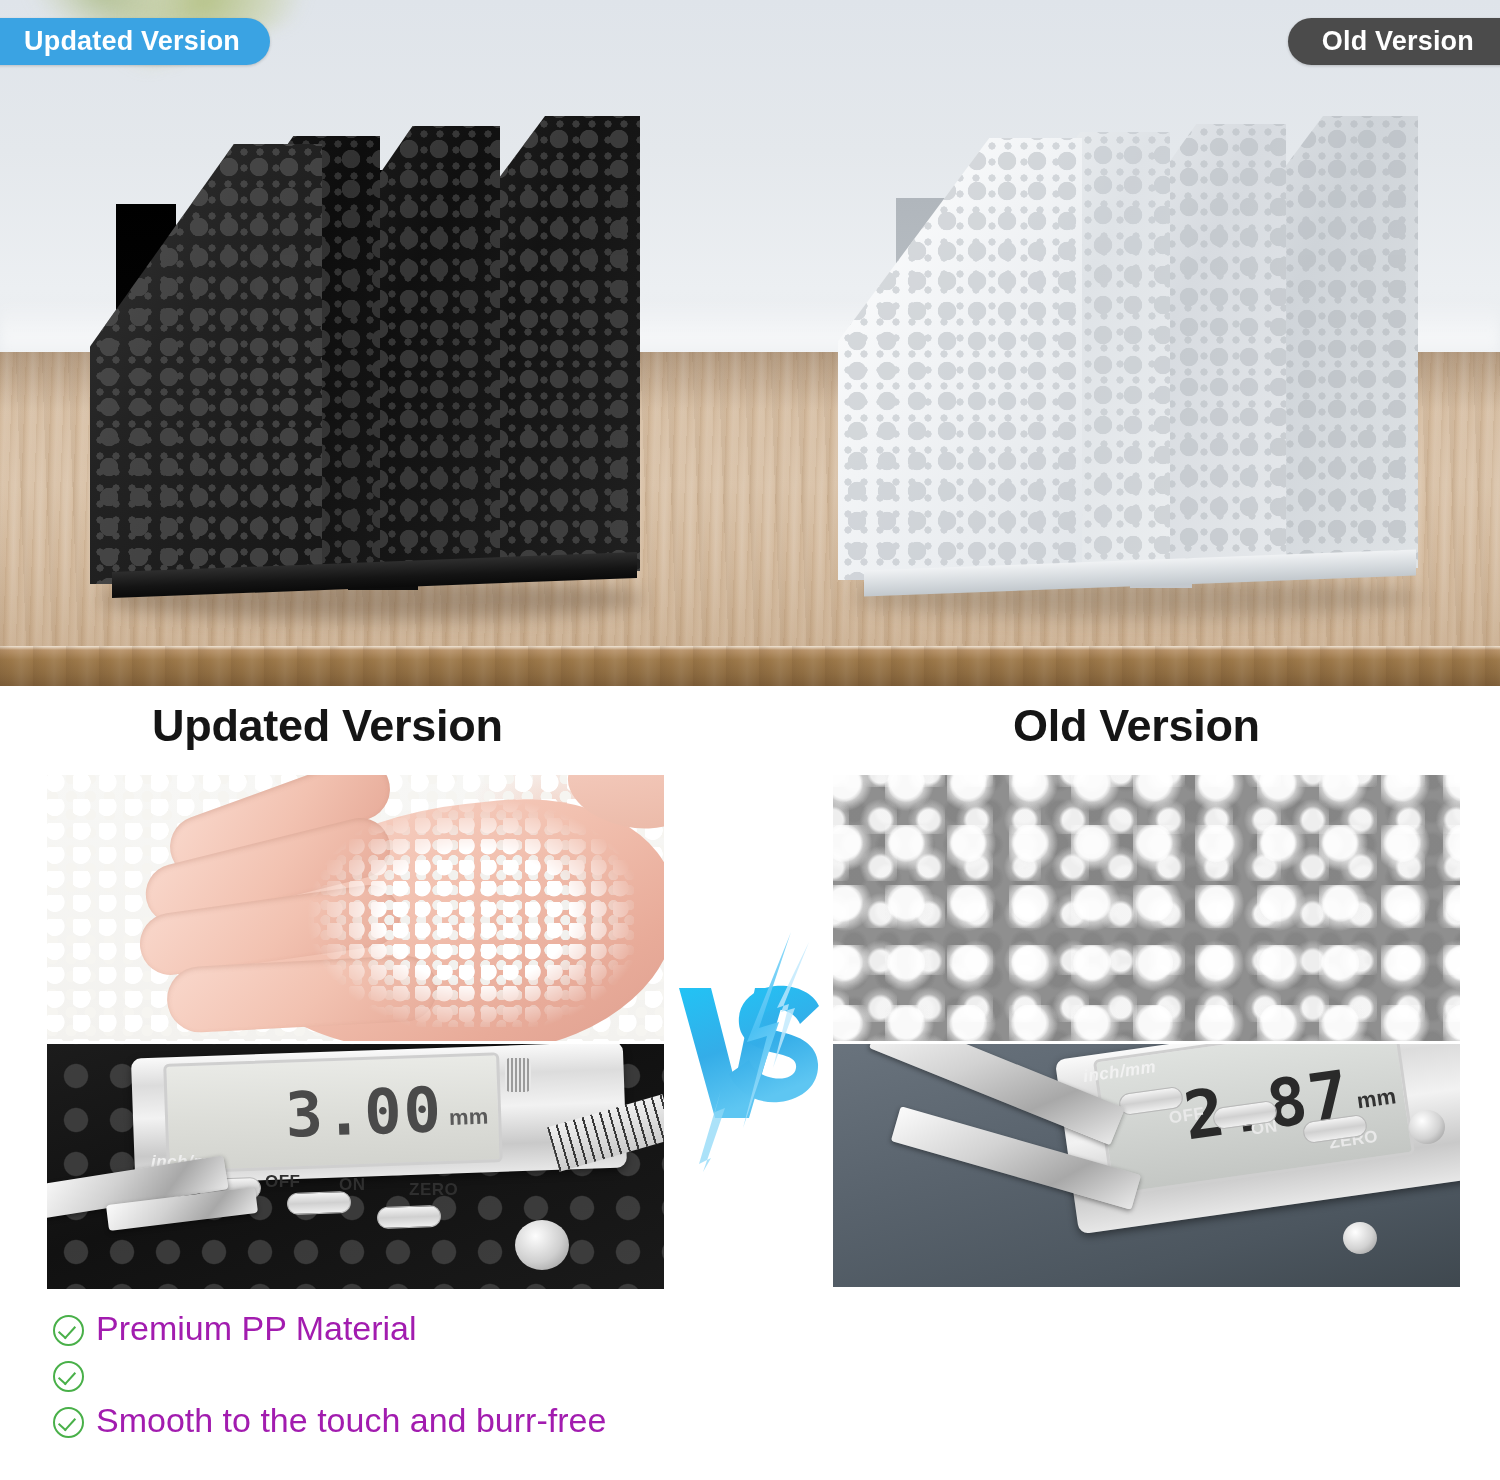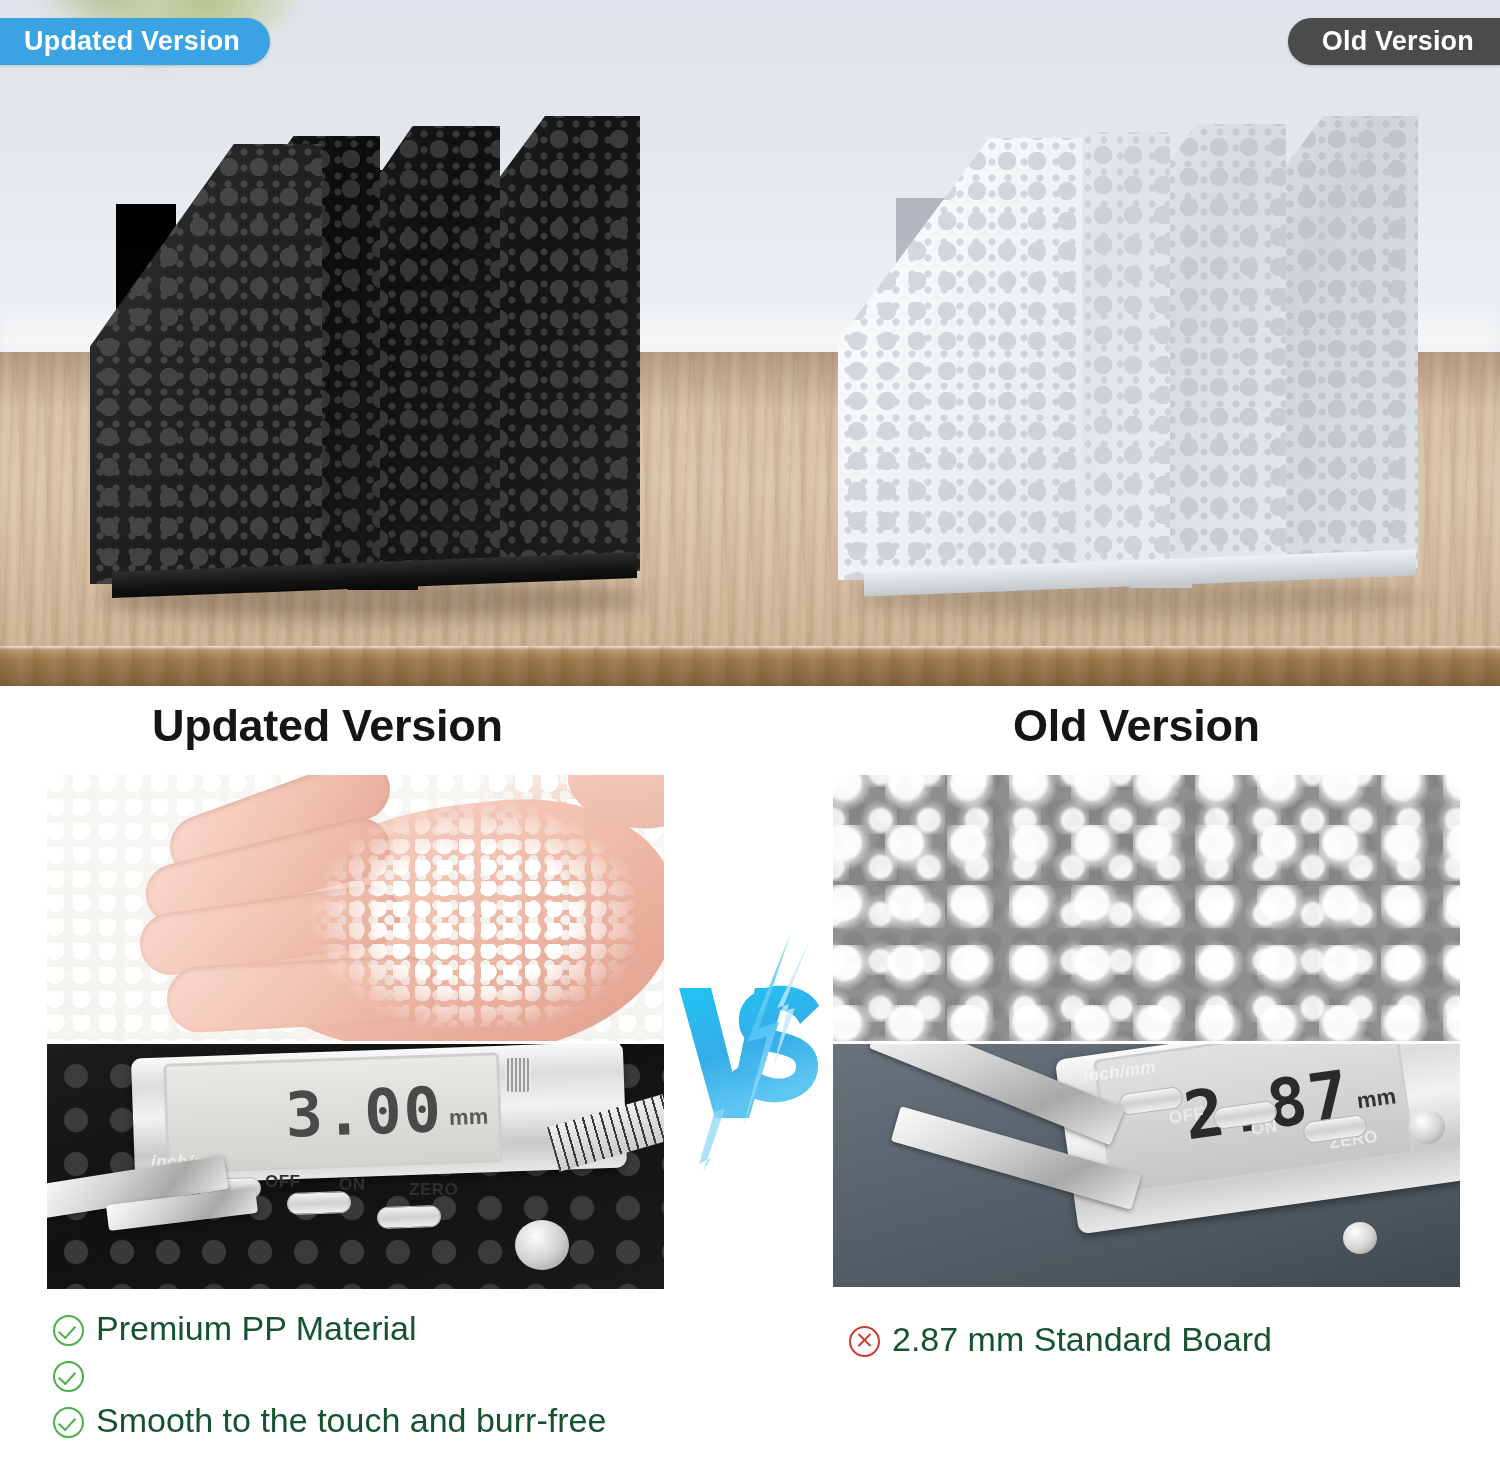--- a/index.html
+++ b/index.html
@@ -208,21 +208,21 @@
 
   
   #vs-graphic{
     position:absolute;left:663px;top:246px;width:172px;height:240px;
   }
 
   
   .bullets{position:absolute;}
   .bullet{
     display:flex;align-items:flex-start;
-    font-size:34px;color:#14532d;line-height:1;white-space:nowrap;
+    font-size:34px;color:#a21caf;line-height:1;white-space:nowrap;
   }
   #bullets-updated{left:53px;top:625px;}
   #bullets-updated .bullet{margin-bottom:11px;}
   #bullets-old{left:849px;top:636px;}
   #bullets-old .bullet{margin-bottom:60px;}
   .mark{
     flex:0 0 auto;width:27px;height:27px;border-radius:50%;
     margin:4px 12px 0 0;position:relative;
   }
   .mark-ok{border:2px solid #49b049;}
@@ -424,19 +424,15 @@
       </div>
       <div class="bullet">
         <span class="mark mark-ok"></span>
       </div>
       <div class="bullet">
         <span class="mark mark-ok"></span>
         <span>Smooth to the touch and burr-free</span>
       </div>
     </div>
   <div class="bullets" id="bullets-old">
-      <div class="bullet">
-        <span class="mark mark-no"></span>
-        <span>2.87 mm Standard Board</span>
-      </div>
     </div>
 
 </div>
 
 </body></html>

